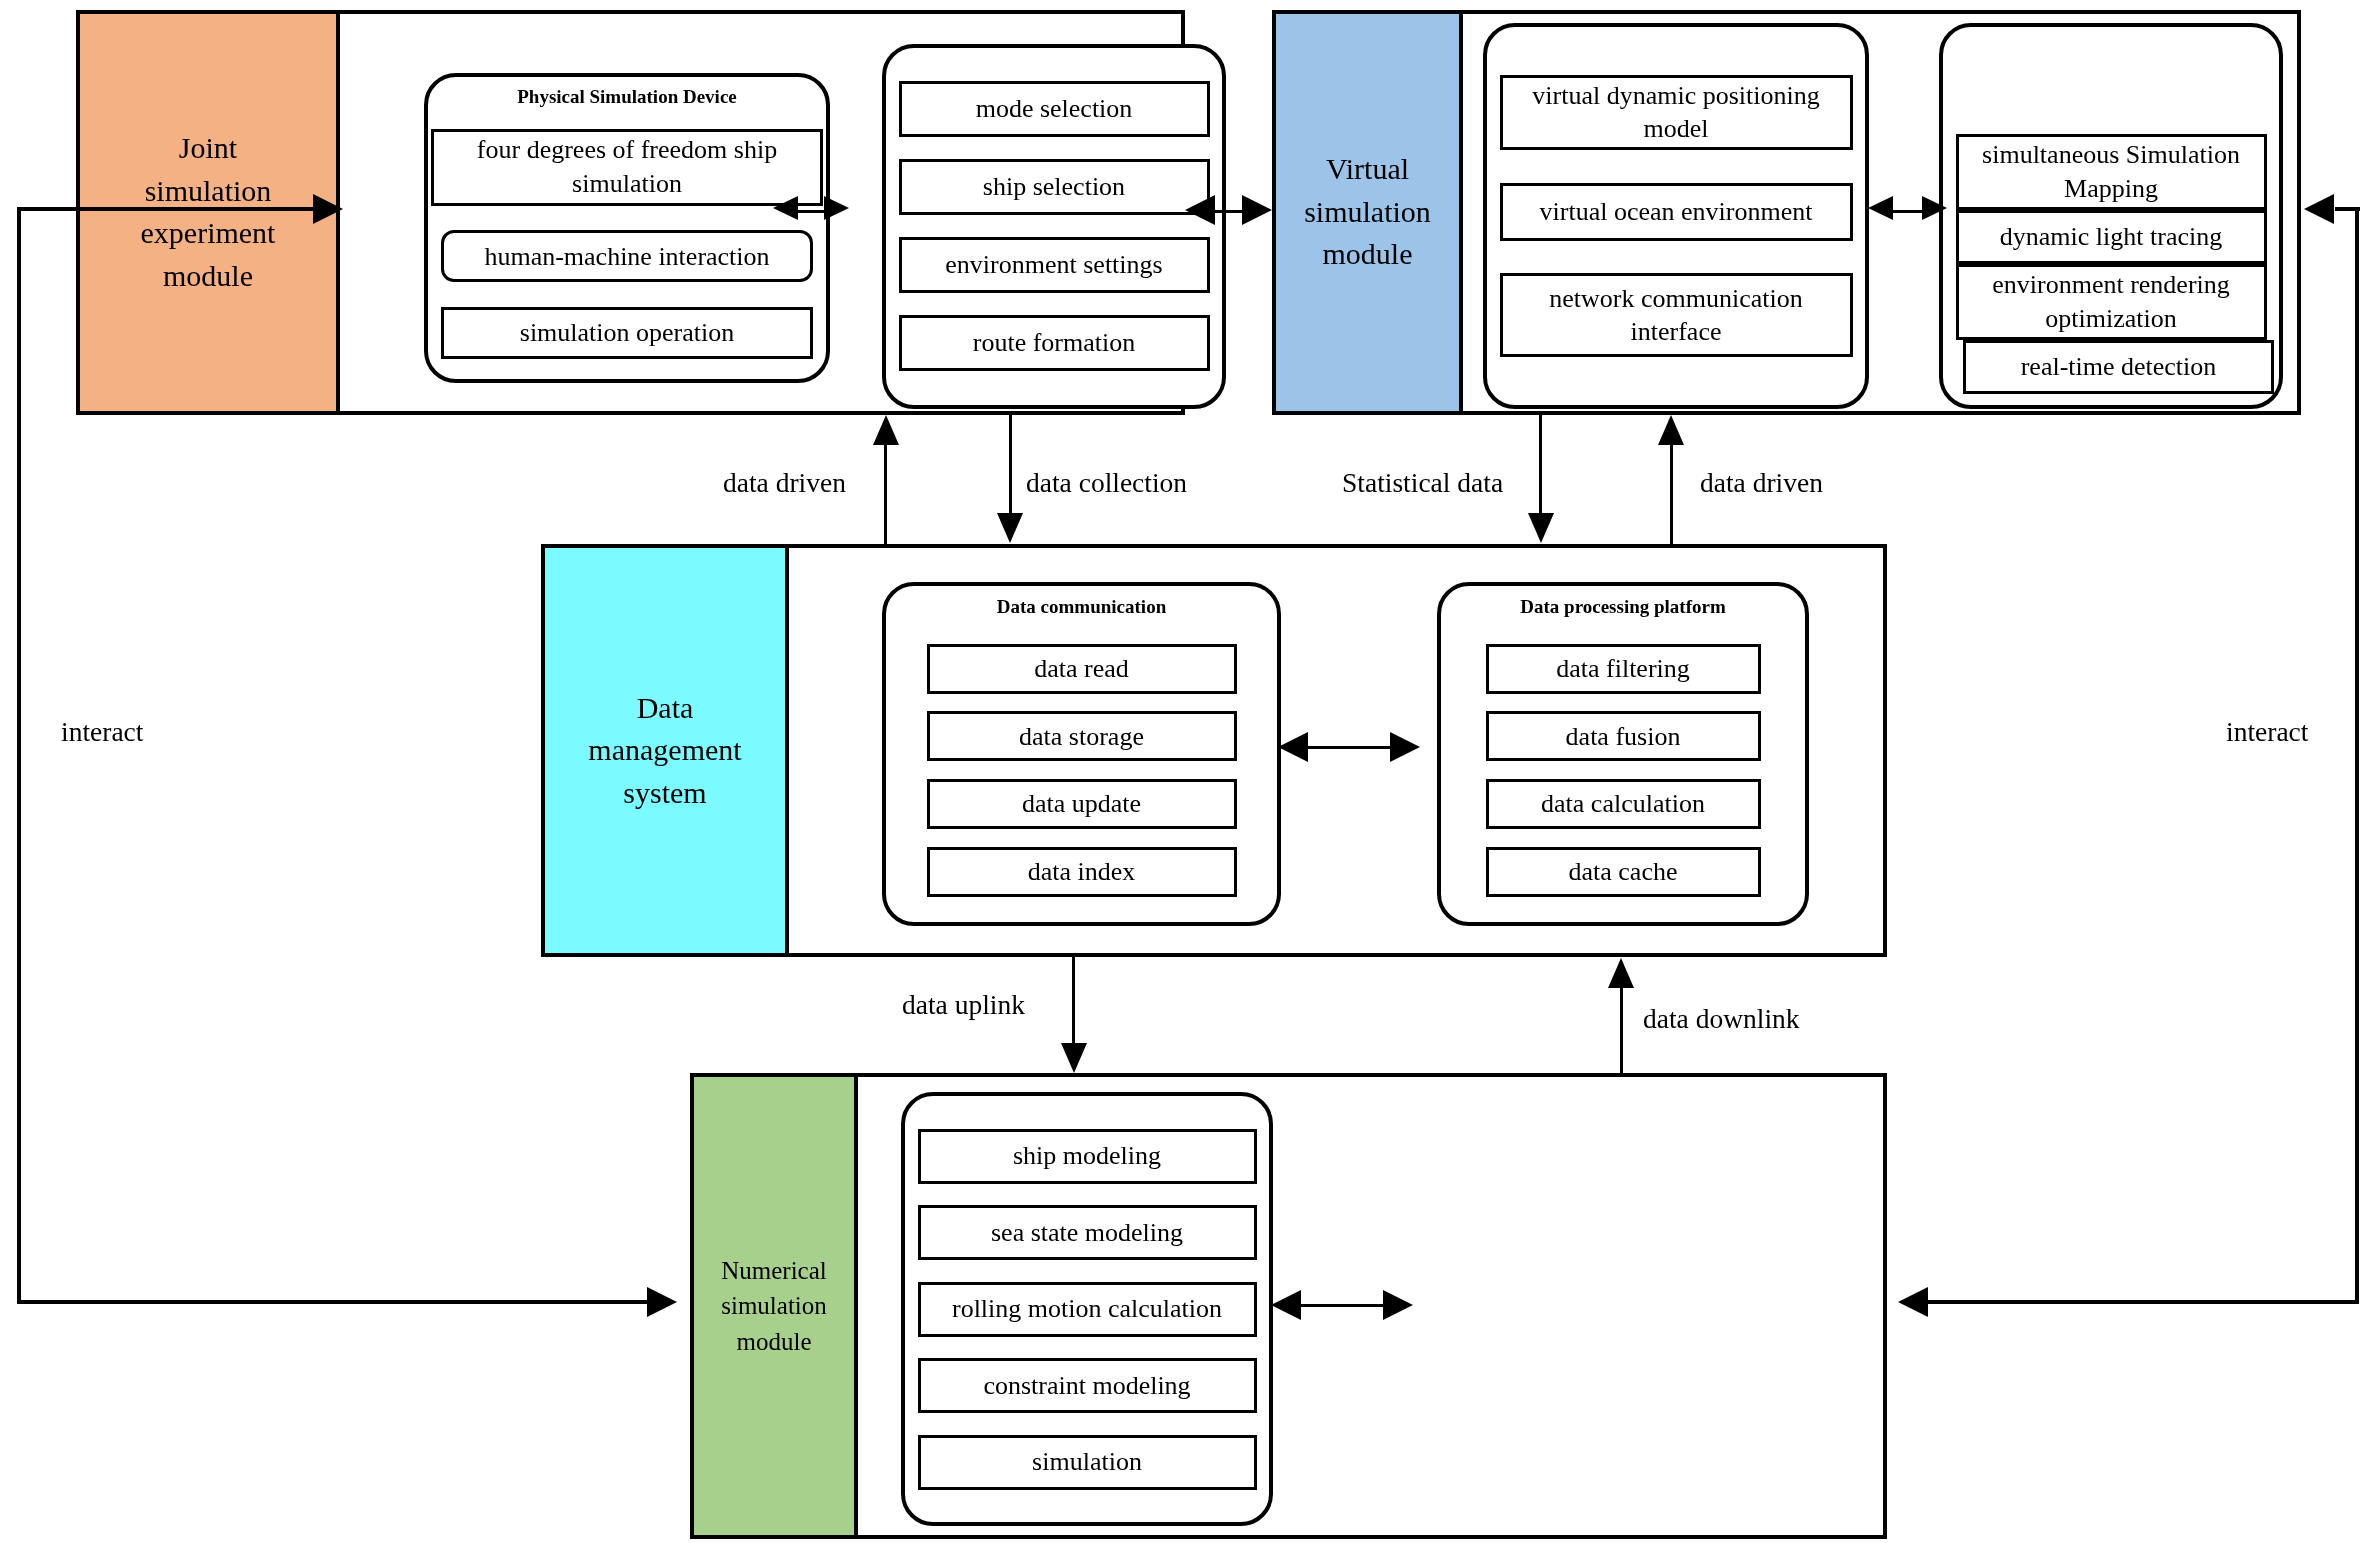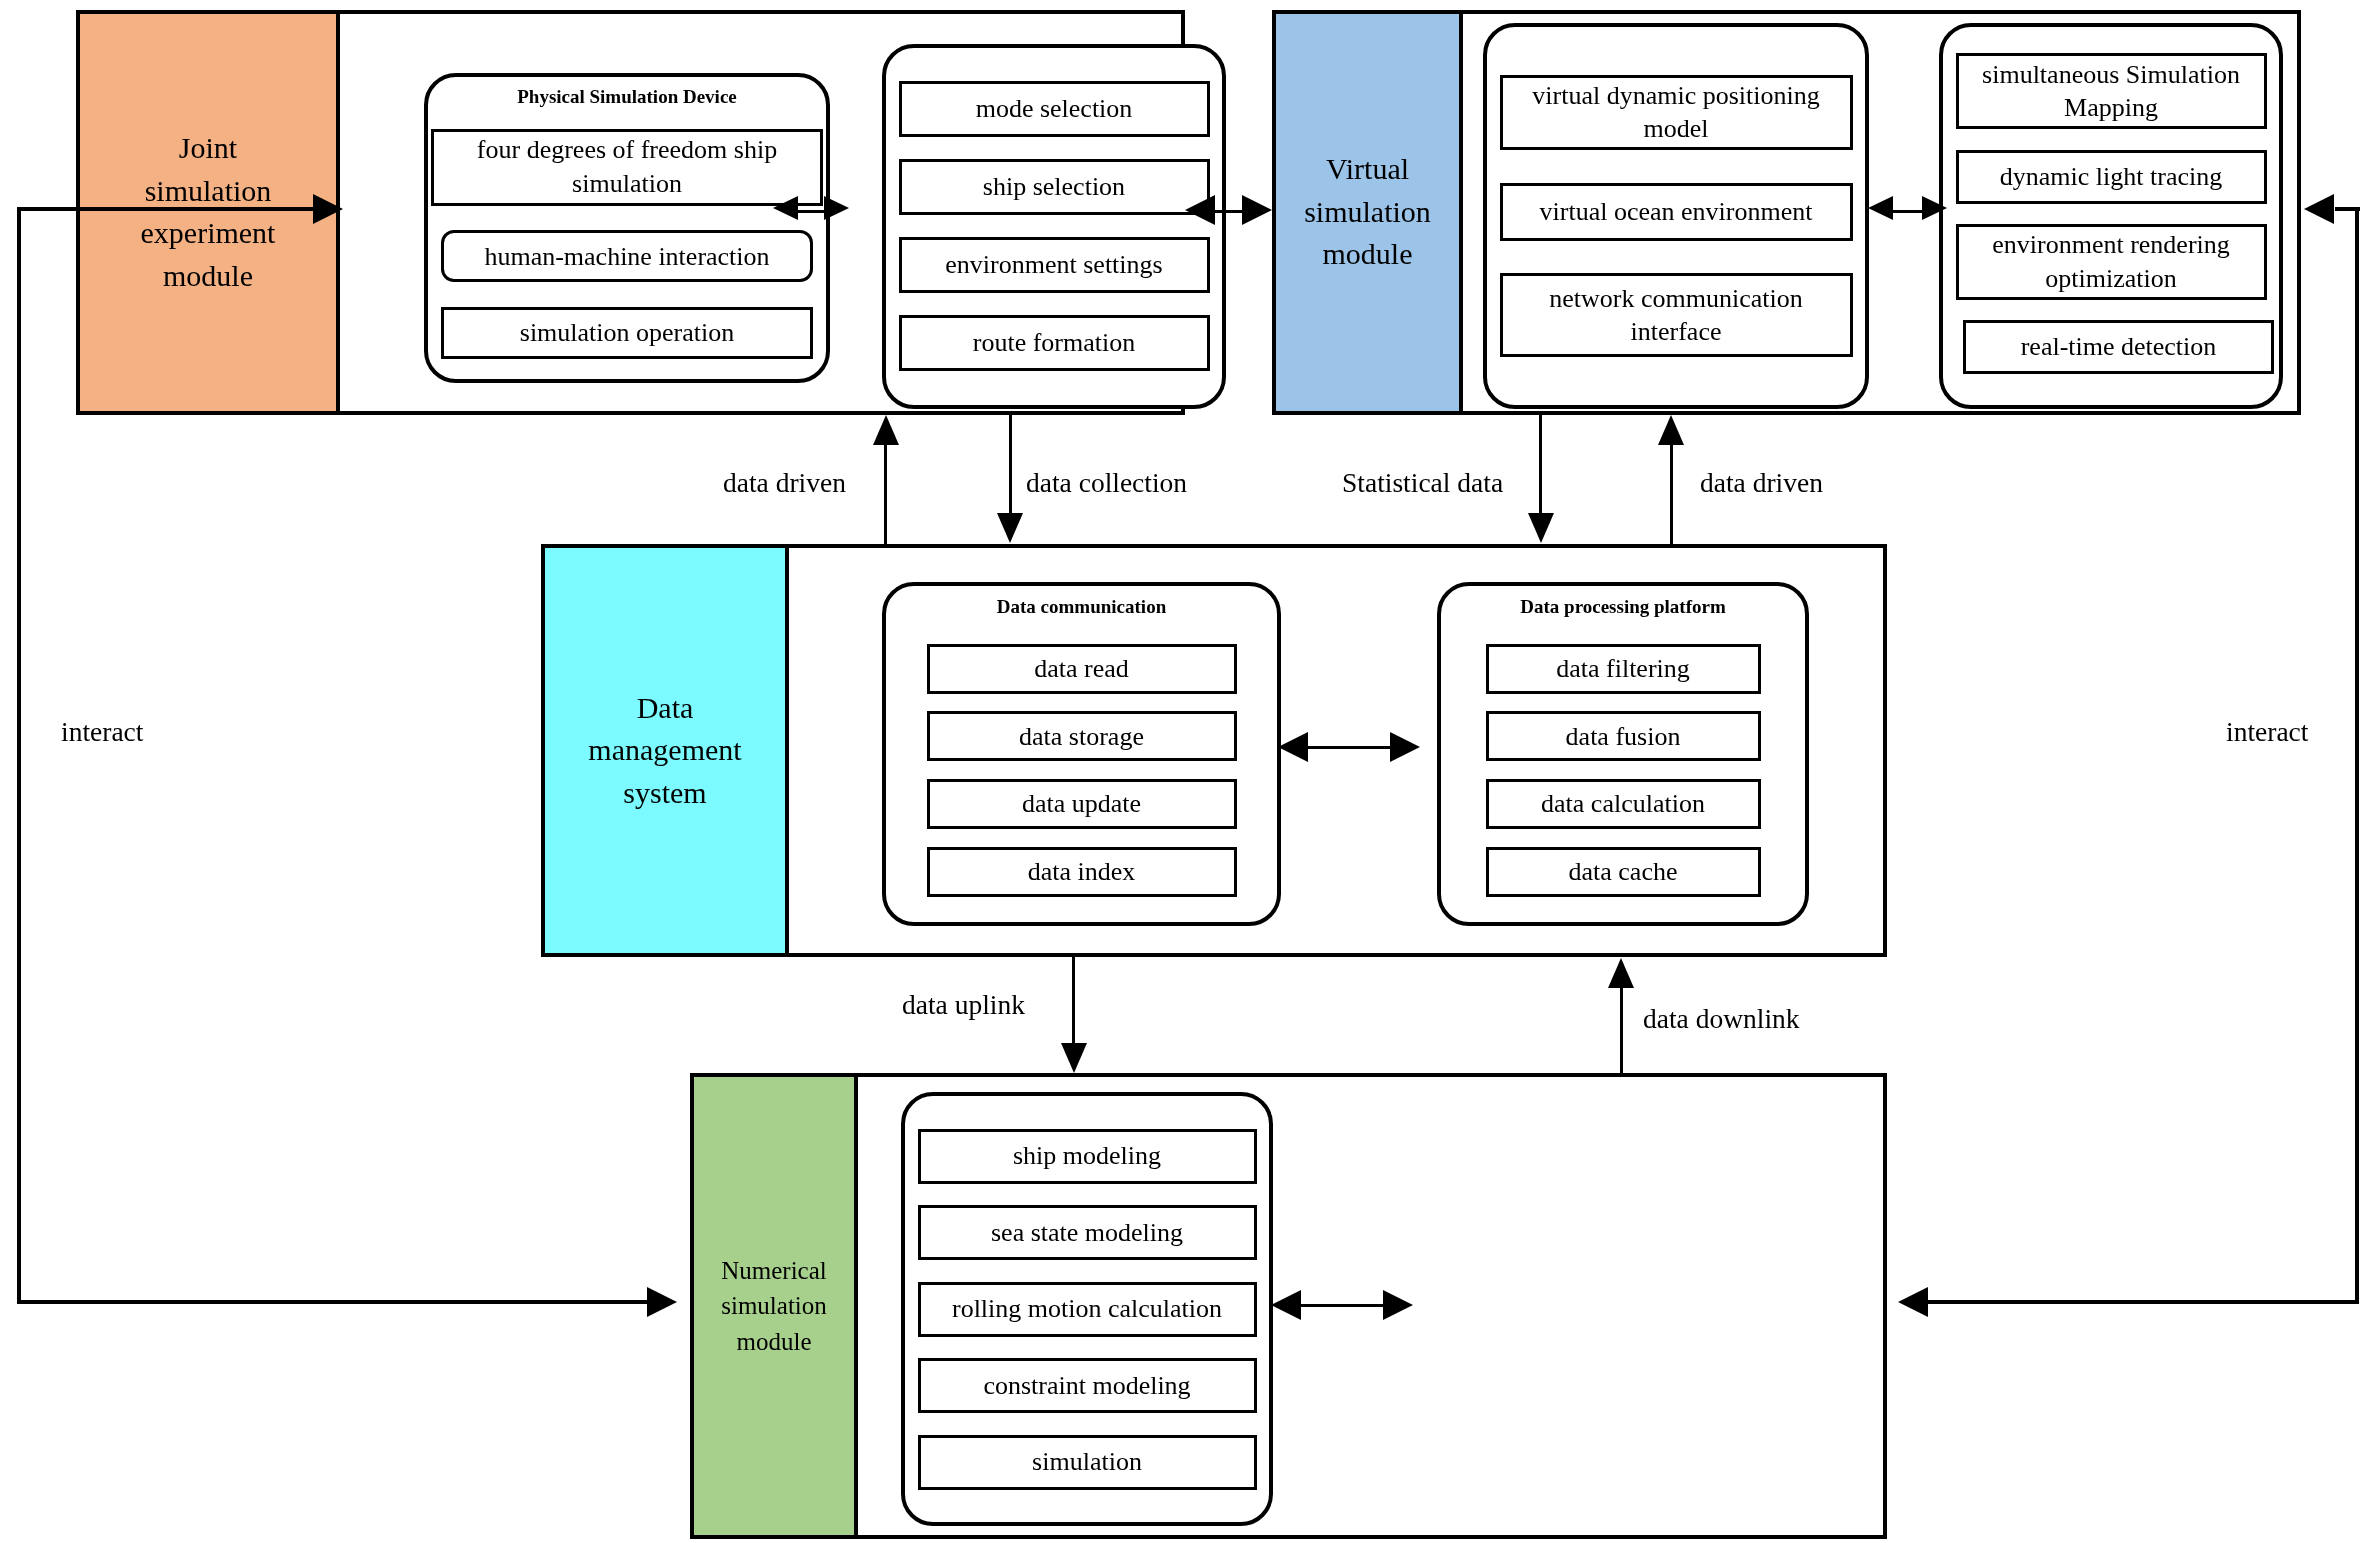--- a/index.html
+++ b/index.html
@@ -81,21 +81,21 @@
 
     <div class="group" style="left:207px;top:9.6px;width:386px;height:386px;">
       <div class="items even" style="padding-top:15px;padding-bottom:15px;">
         <div class="cell" style="width:353px;height:75px;">virtual dynamic positioning model</div>
         <div class="cell" style="width:353px;height:58px;">virtual ocean environment</div>
         <div class="cell" style="width:353px;height:84px;">network communication interface</div>
       </div>
     </div>
 
     <div class="group" style="left:663px;top:9.6px;width:344px;height:386px;">
-      <div class="items even" style="padding-top:6px;padding-bottom:11px;">
+      <div class="items even" style="padding-top:6px;padding-bottom:11px;justify-content:flex-end;">
         <div class="cell" style="width:311px;height:76px;">simultaneous Simulation Mapping</div>
         <div class="cell" style="width:311px;height:54px;">dynamic light tracing</div>
         <div class="cell" style="width:311px;height:76px;">environment rendering optimization</div>
         <div class="cell" style="width:311px;height:54px;margin-left:15px;">real-time detection</div>
       </div>
     </div>
   </div>
 
   <div class="hline" style="left:1888px;top:210px;width:44px;"></div>
   <div class="arrow arr-left" style="left:1868px;top:196px;border-right-width:25px;border-top-width:12.4px;border-bottom-width:12.4px;"></div>

